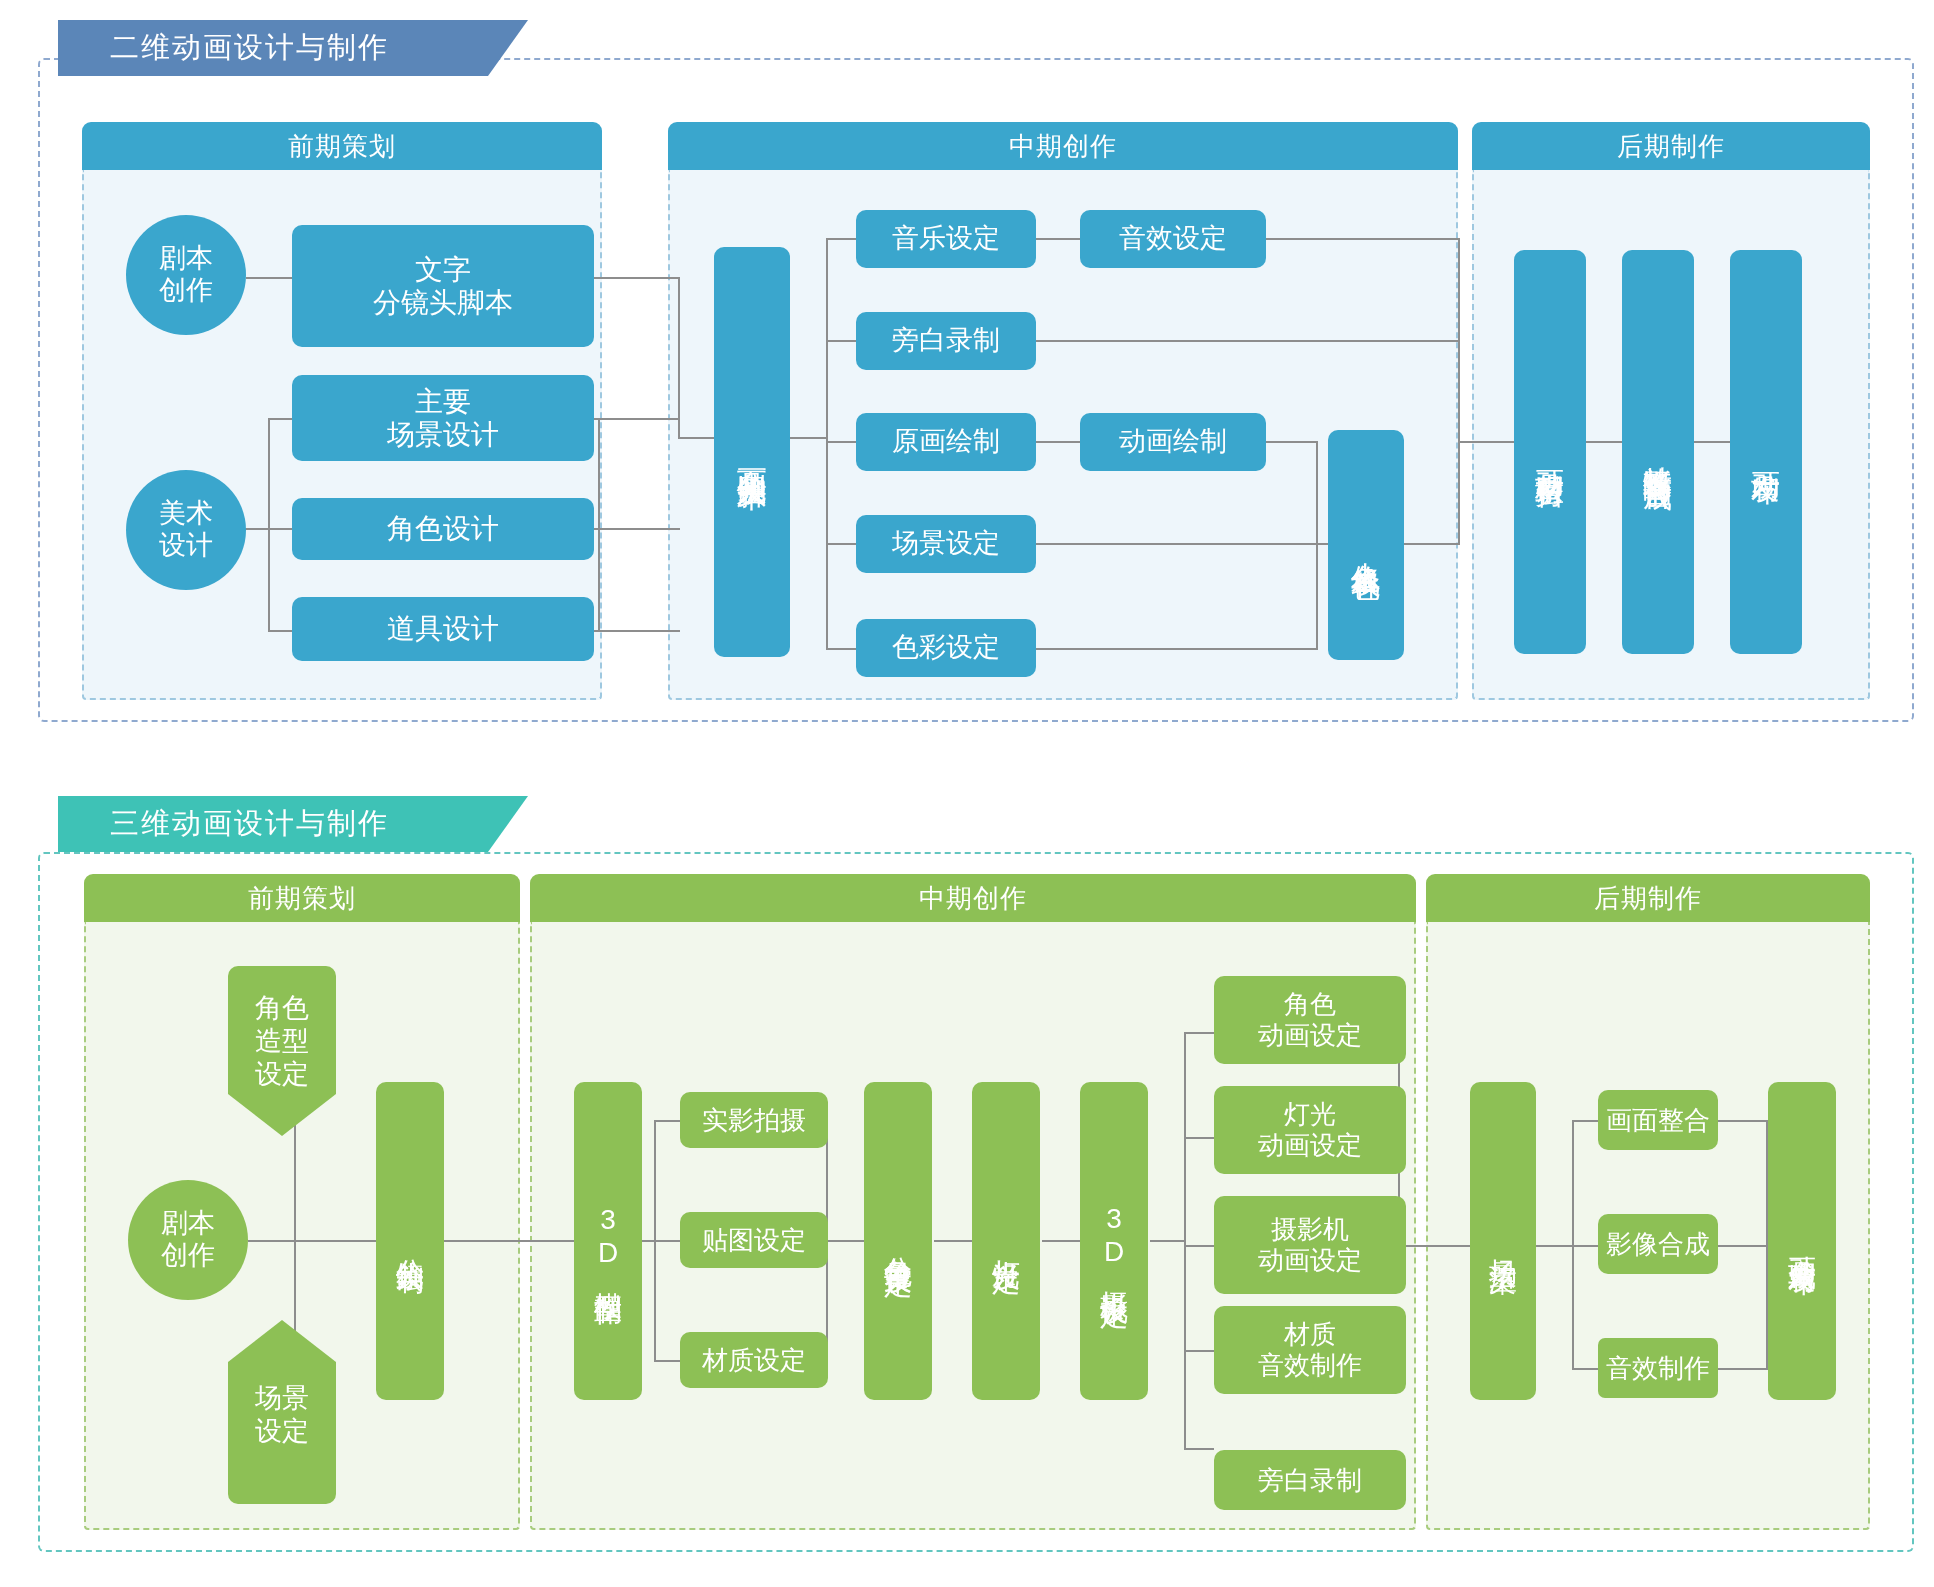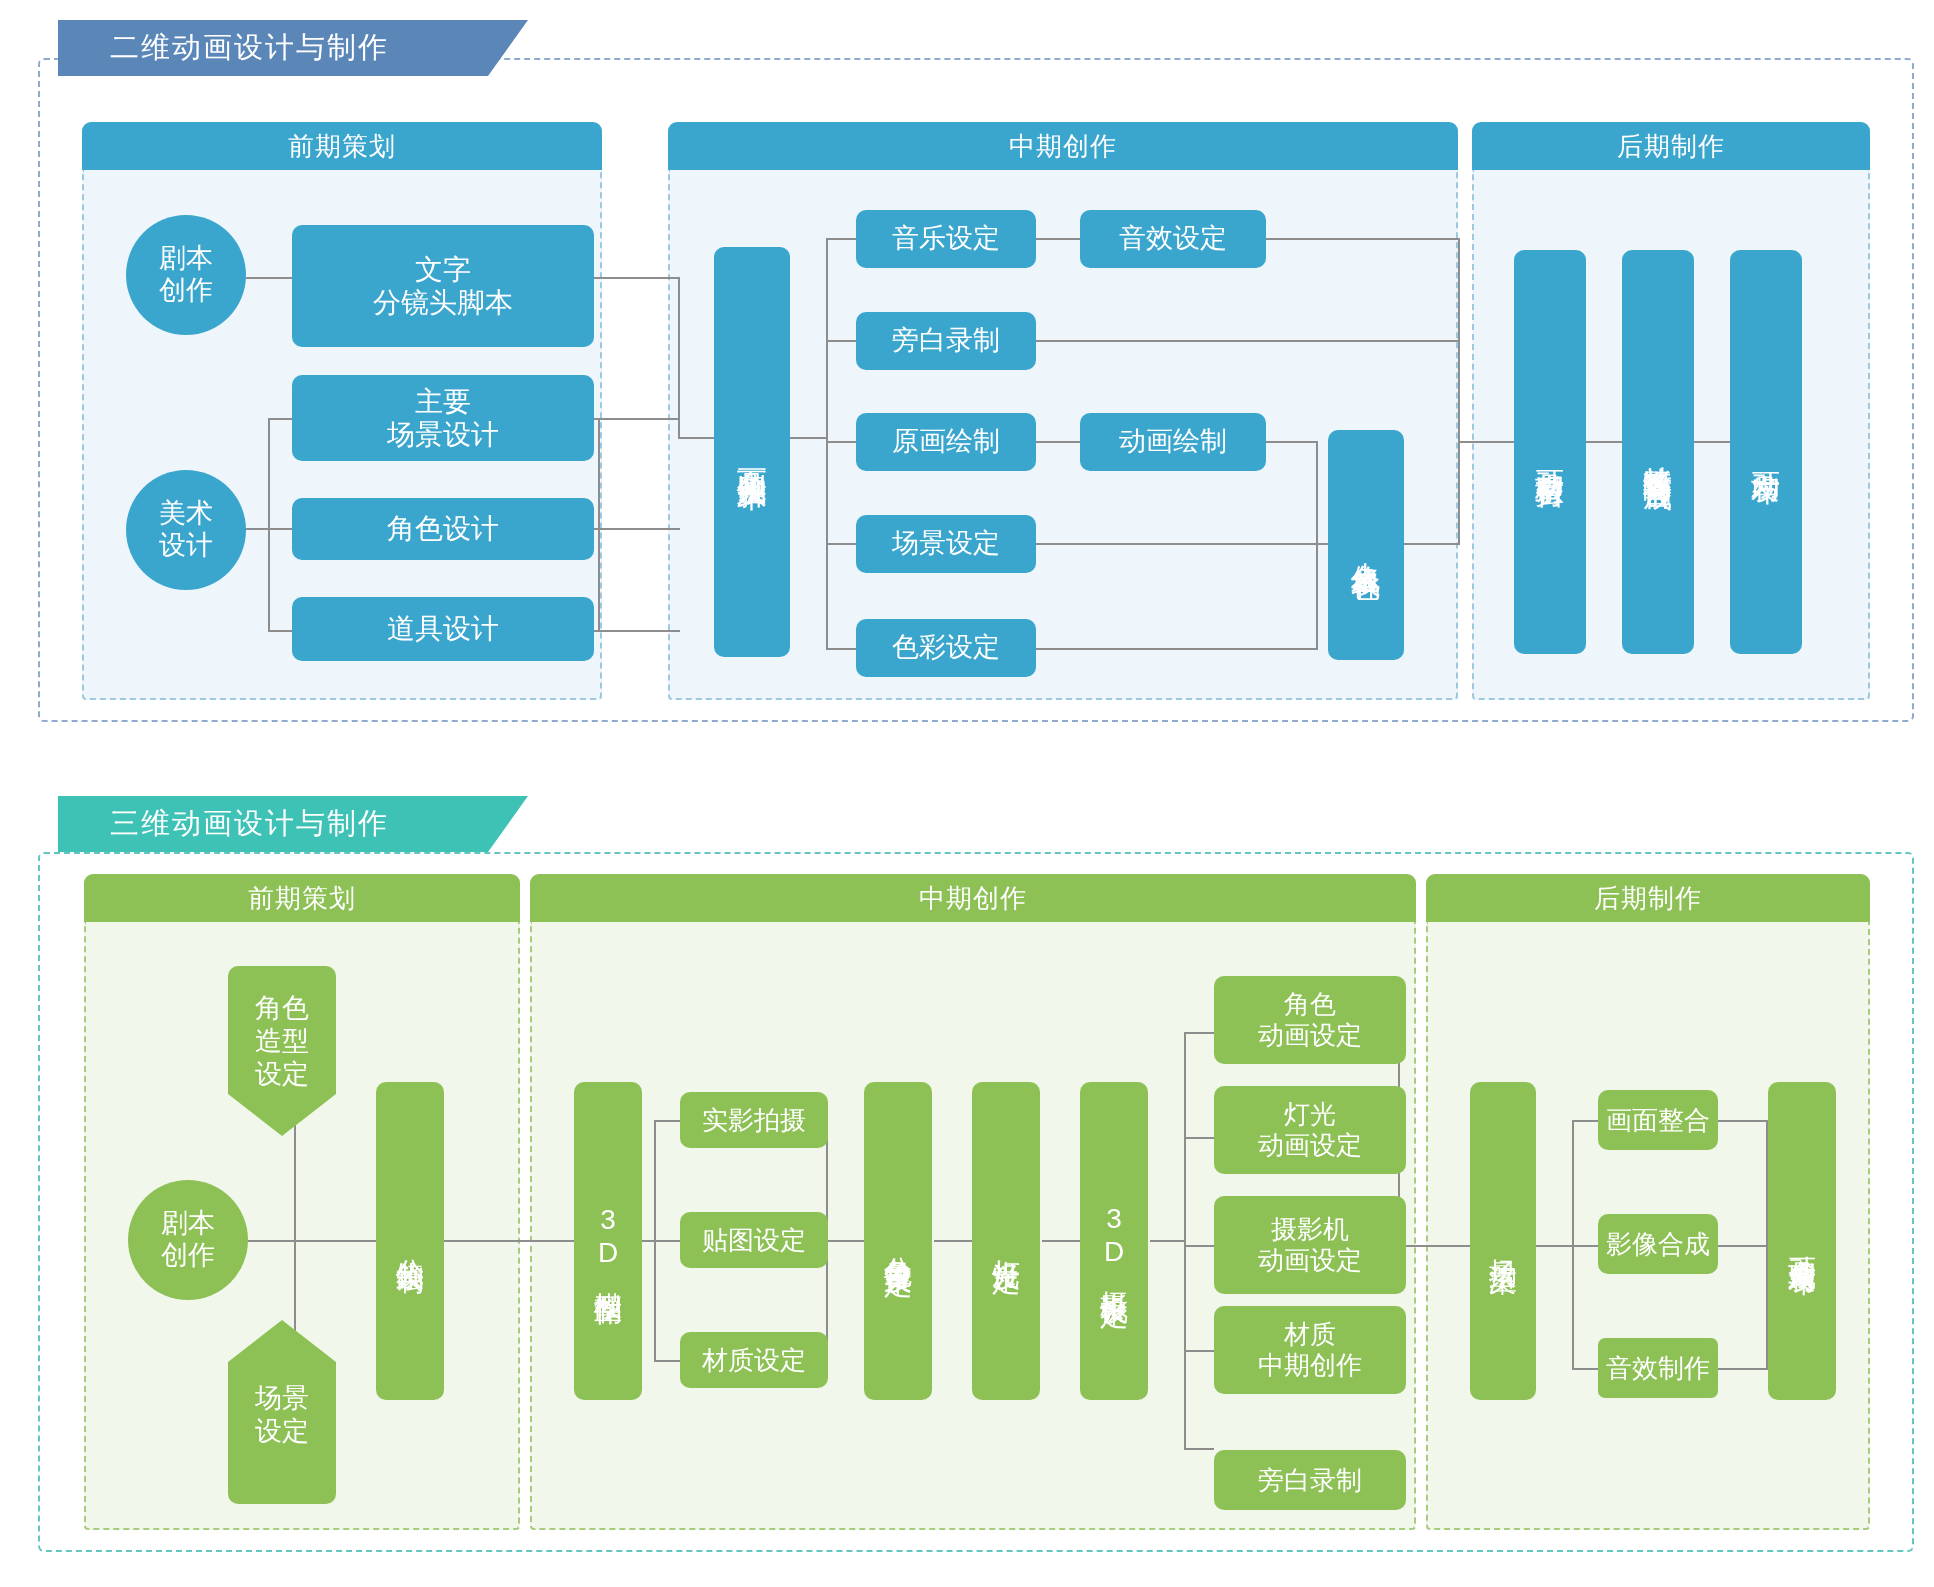--- a/index.html
+++ b/index.html
@@ -329,21 +329,21 @@
 动画设定</span>
   </div>
 
   <div class="node g" style="left:1214px;top:1196px;width:192px;height:98px;font-size:26px;">
     <span style="white-space:pre-line">摄影机
 动画设定</span>
   </div>
 
   <div class="node g" style="left:1214px;top:1306px;width:192px;height:88px;font-size:26px;">
     <span style="white-space:pre-line">材质
-中期创作</span>
+音效制作</span>
   </div>
 
   <div class="node g" style="left:1214px;top:1418px;width:192px;height:60px;font-size:26px;margin-top:32px;">
     <span>旁白录制</span>
   </div>
 
   <div class="node g vert" style="left:1470px;top:1082px;width:66px;height:318px;font-size:28px;">
     <span>场景渲染</span>
   </div>
 

